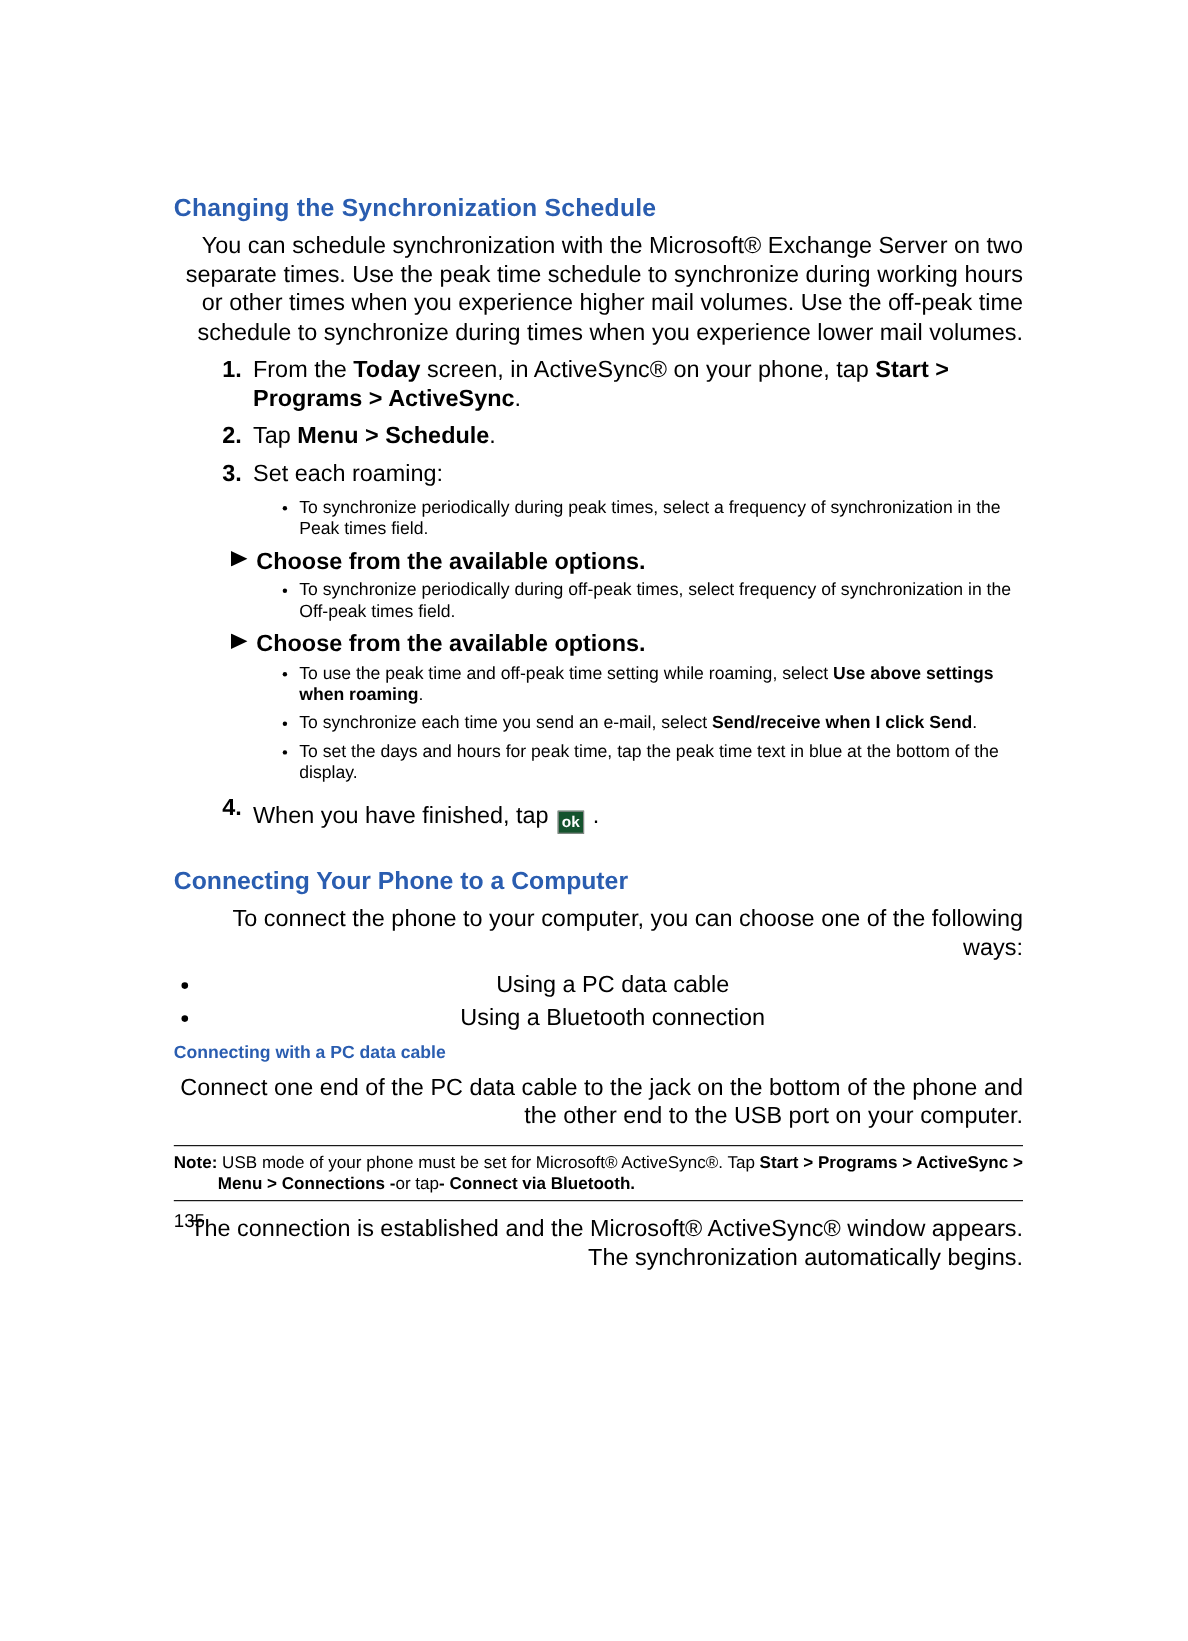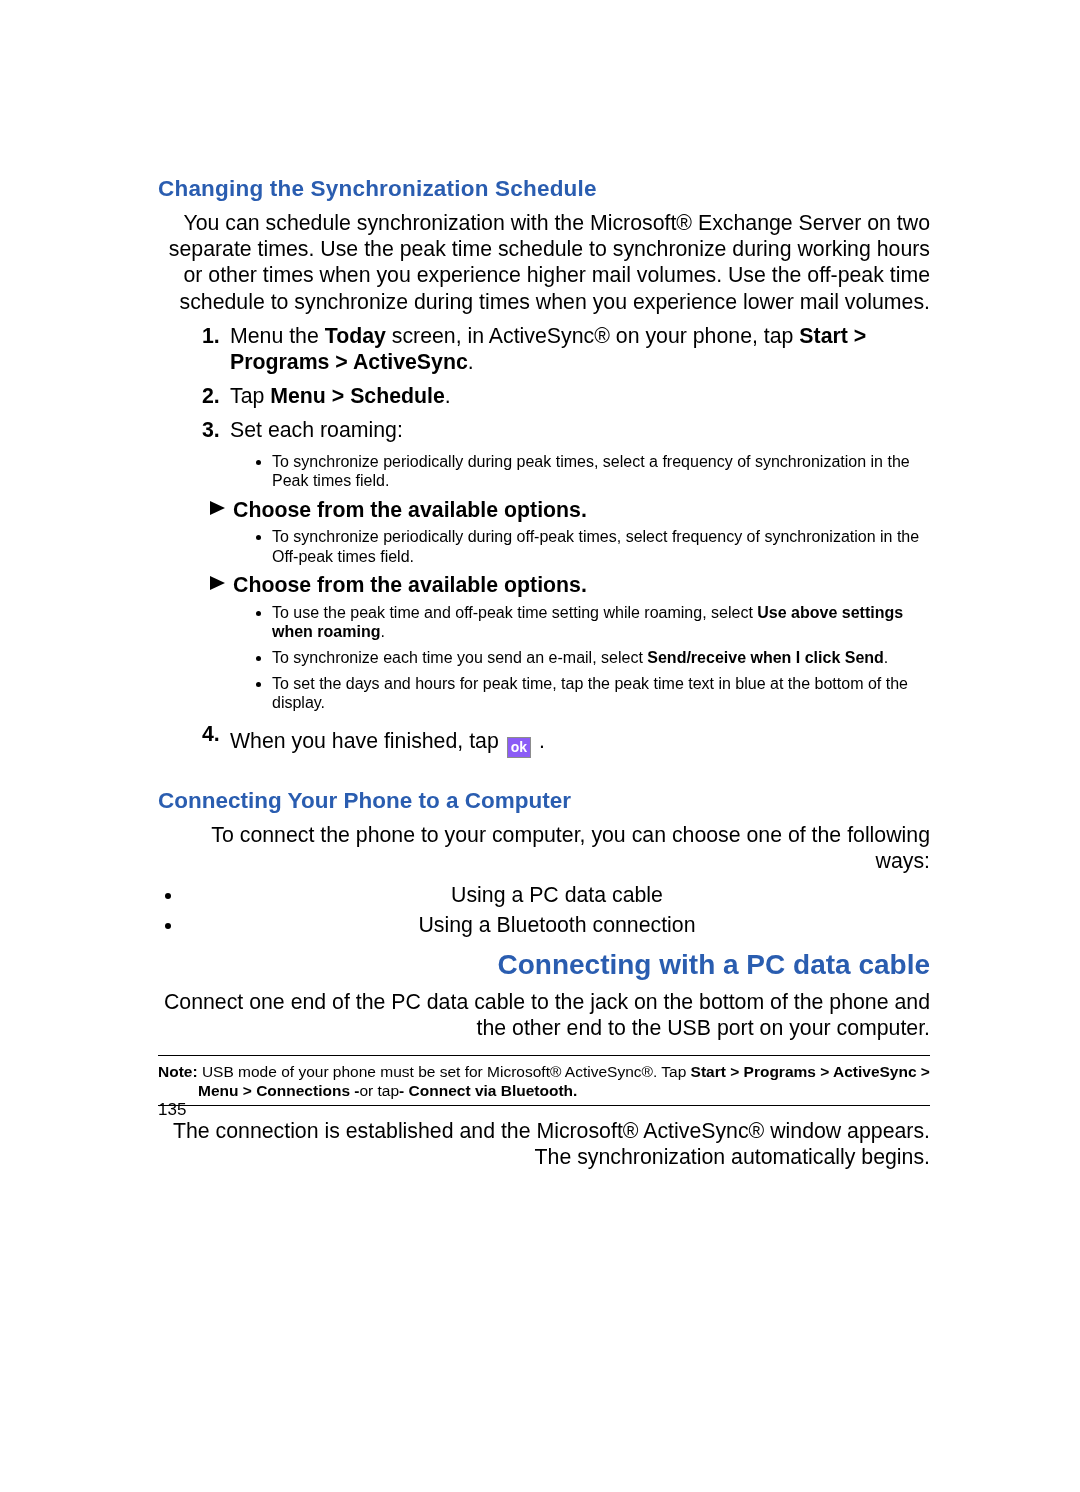--- a/index.html
+++ b/index.html
@@ -26,23 +26,22 @@
   .h1 {
     font-size: 22.5px;
     margin: 0 0 8px 0;
     letter-spacing: 0.2px;
   }
   .h2 {
     font-size: 22.5px;
     margin: 14px 0 8px 0;
   }
   .h3 {
-    font-size: 28px;
+    font-size: 16px;
     margin: 10px 0 8px 0;
-    text-align: right;
   }
   .body {
     font-size: 21.3px;
     line-height: 1.23;
   }
   .sub {
     font-size: 16px;
     line-height: 1.23;
   }
   .para {
@@ -91,21 +90,21 @@
     margin: 4px 0 8px 0;
     padding-left: 26px;
     text-align: center;
   }
   .simple-ul > li {
     margin: 0 0 4px 0;
   }
   .ok-badge {
     display: inline-block;
     vertical-align: -4px;
-    background: #8b5cf6;
+    background: #14532d;
     border: 1px solid #8c8c8c;
     color: #ffffff;
     font-size: 14px;
     font-weight: bold;
     line-height: 1;
     padding: 2px 3px 3px 3px;
     margin: 16px 2px;
   }
   .hr {
     border: none;
@@ -131,21 +130,21 @@
 <body>
 
 <div class="page">
 
   <div class="h-blue h1">Changing the Synchronization Schedule</div>
 
   <p class="body para">You can schedule synchronization with the Microsoft® Exchange Server on two separate times. Use the peak time schedule to synchronize during working hours or other times when you experience higher mail volumes. Use the off-peak time schedule to synchronize during times when you experience lower mail volumes.</p>
 
   <ol class="steps body">
     <li>
-      <span>Menu the </span><b>Today</b><span> screen, in ActiveSync® on your phone, tap </span><b>Start &gt; Programs &gt; ActiveSync</b><span>.</span>
+      <span>From the </span><b>Today</b><span> screen, in ActiveSync® on your phone, tap </span><b>Start &gt; Programs &gt; ActiveSync</b><span>.</span>
     </li>
     <li>
       <span>Tap </span><b>Menu &gt; Schedule</b><span>.</span>
     </li>
     <li>
       <span>Set each roaming:</span>
     </li>
   </ol>
 
   <ul class="sub-ul sub">

